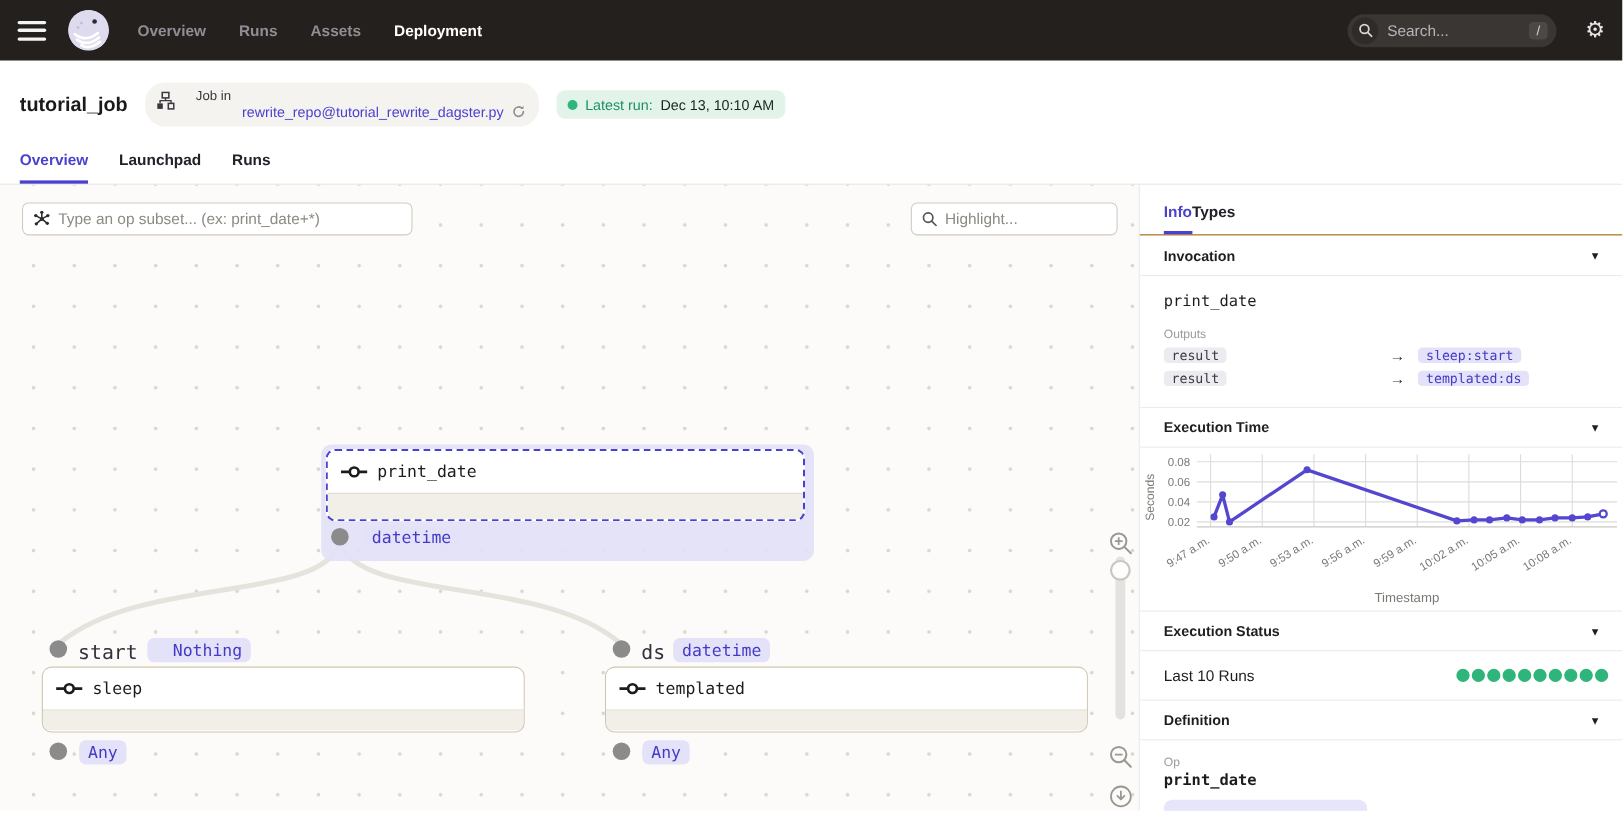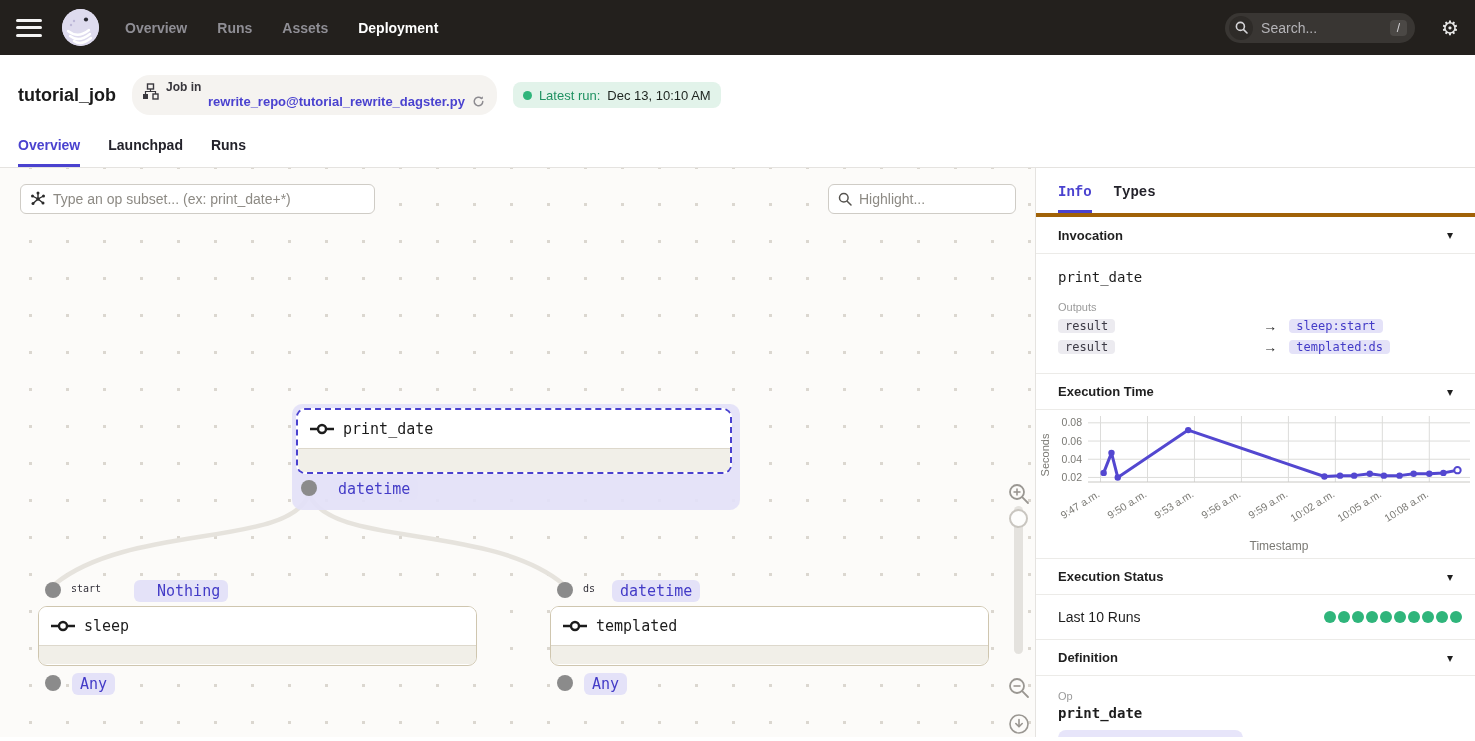--- a/index.html
+++ b/index.html
@@ -19,21 +19,21 @@
   .search-pill { width:190px; height:30px; background:#393633; border-radius:15px; display:flex; align-items:center; padding:0 8px 0 4px; margin-right:26px; }
   .search-pill .search-circle { width:24px; height:24px; border-radius:50%; background:#2e2b28; display:flex; align-items:center; justify-content:center; margin-right:8px; }
   .search-pill input { flex:1; background:transparent; border:none; outline:none; color:#cfcfd2; font-size:14px; min-width:0; font-family:"Liberation Sans",sans-serif; }
   .search-pill input::placeholder { color:#b5b4b8; }
   .slash-badge { background:#4b4845; color:#d6d5d8; font-size:12px; border-radius:4px; padding:1px 7px; }
   .gear { color:#e8e8e8; font-size:20px; line-height:1; cursor:pointer; }
 
   
   .page-header { display:flex; align-items:center; padding:20px 18px 0 18px; gap:16px; }
   .page-title { font-size:18px; font-weight:700; color:#1a1a1a; }
-  .job-pill { background:#f5f3f0; border-radius:18px; padding:5px 12px 6px 10px; display:flex; align-items:flex-start; gap:7px; cursor:pointer;font-weight:bold; }
+  .job-pill { background:#f5f3f0; border-radius:18px; padding:5px 12px 6px 10px; display:flex; align-items:flex-start; gap:19px; cursor:pointer; }
   .job-pill .pill-lines { display:flex; flex-direction:column; }
   .job-pill .line1 { font-size:12px; color:#38363c; }
   .job-pill .line2 { font-size:13px; color:#4a42cf; margin-left:42px; display:flex; align-items:center; gap:7px; }
   .badge { height:26px; border-radius:8px; display:flex; align-items:center; gap:7px; padding:0 10px; font-size:13px; }
   .badge.schedule { background:#e7e5fa; color:#3b3f8f; }
   .badge.latest { background:#e2f3ea; }
   .badge.latest .lbl { color:#1f9161; }
   .badge.latest .val { color:#1d241f; }
   .dot-green { width:9px; height:9px; border-radius:50%; background:#2fb57b; }
   .toggle { width:27px; height:15px; border-radius:8px; background:#4a42cf; position:relative; cursor:pointer; }
@@ -58,31 +58,31 @@
   .edges { position:absolute; left:0; top:0; pointer-events:none; }
 
   .halo { position:absolute; left:292px; top:236px; width:448px; height:106px; background:rgba(227,225,247,0.92); border-radius:10px; }
   .op-node { position:absolute; background:#fff; border-radius:9px; overflow:hidden; cursor:pointer; }
   .op-node .node-title { height:39px; display:flex; align-items:center; gap:9px; padding:0 12px; font-size:15px; color:#1c1c1c; background:#fff; border-bottom:1px solid #ddd8cc; }
   .op-node .node-body { background:#f1efe8; }
   .op-node.plain { border:1.5px solid #cfc6af; }
   .op-node.selected { border:2px dashed #4a42cf; }
 
   .port { position:absolute; width:16px; height:16px; border-radius:50%; background:#8b8b8b; }
-  .port-label { position:absolute; font-size:10px; color:#33313a;text-align:right; }
+  .port-label { position:absolute; font-size:18px; color:#33313a;text-align:right; }
   .type-tag { position:absolute; font-size:15px; color:#433bc7; background:#e4e2f8; border-radius:6px; padding:2px 8px; cursor:pointer; }
 
   
   .zoomctl { position:absolute; color:#9a9792; }
   .zoom-track { position:absolute; left:1014px; top:338px; width:9px; height:148px; background:#e4e2de; border-radius:5px; }
   .zoom-handle { position:absolute; left:1009px; top:341px; width:19px; height:19px; border-radius:50%; background:#fdfdfc; border:2px solid #c9c6c0; cursor:pointer; }
 
   
   .panel { width:440px; height:569px; background:#fff; border-left:1px solid #e5e3e0; overflow:hidden; }
-  .panel-tabs { display:flex; gap:22px; padding:16px 22px 0 22px; border-bottom:4px solid #a16207;font-family:Liberation Mono, monospace; }
+  .panel-tabs { display:flex; padding:16px 22px 0 22px; border-bottom:1px solid #a16207; }
   .panel-tab { font-size:14px; font-weight:600; color:#23222a; padding-bottom:10px; border-bottom:3px solid transparent; cursor:pointer; }
   .panel-tab.active { color:#4a42cf; border-bottom-color:#4a42cf; }
   .section-header { display:flex; align-items:center; justify-content:space-between; padding:0 22px; height:37px; border-bottom:1px solid #ecebe8; cursor:pointer; }
   .section-header.bt { border-top:1px solid #ecebe8; }
   .section-header .sh-title { font-size:13px; font-weight:700; color:#1f1f1f; }
   .section-header .caret { color:#1f1f1f; font-size:12px; }
   .inv-body { padding:15px 22px 18px 22px; }
   .inv-op { font-size:14px; color:#1d1d1d; }
   .outputs-label { font-size:11px; color:#9b9b9b; margin-top:16px; }
   .out-row { display:flex; align-items:center; margin-top:5px; }

